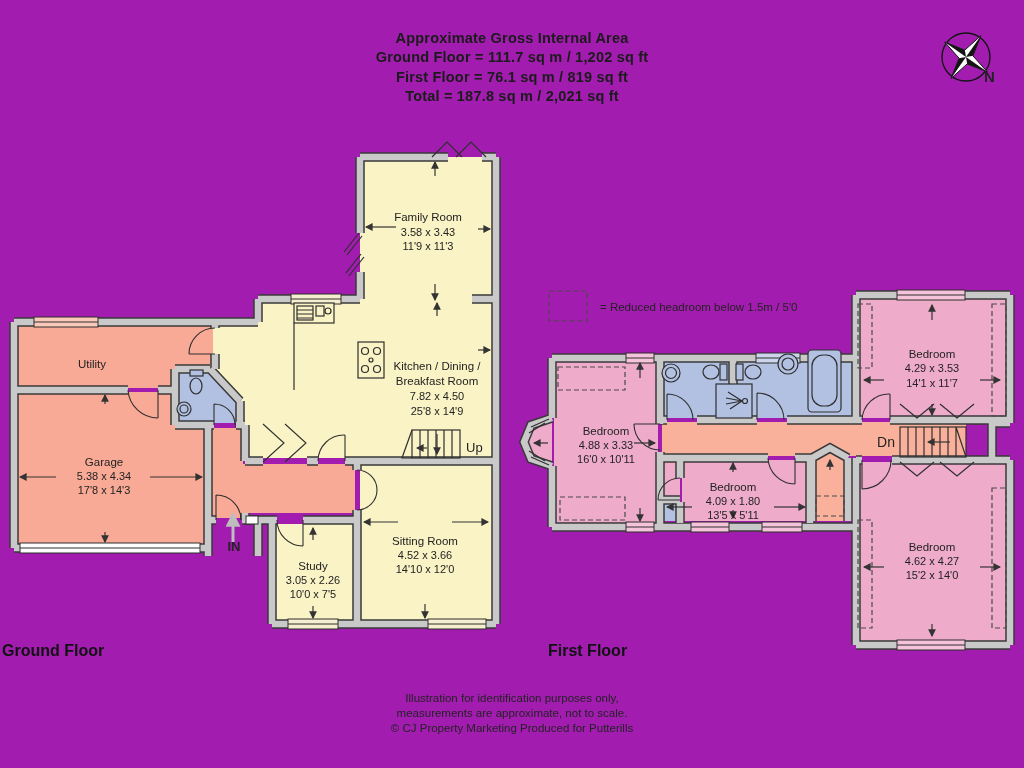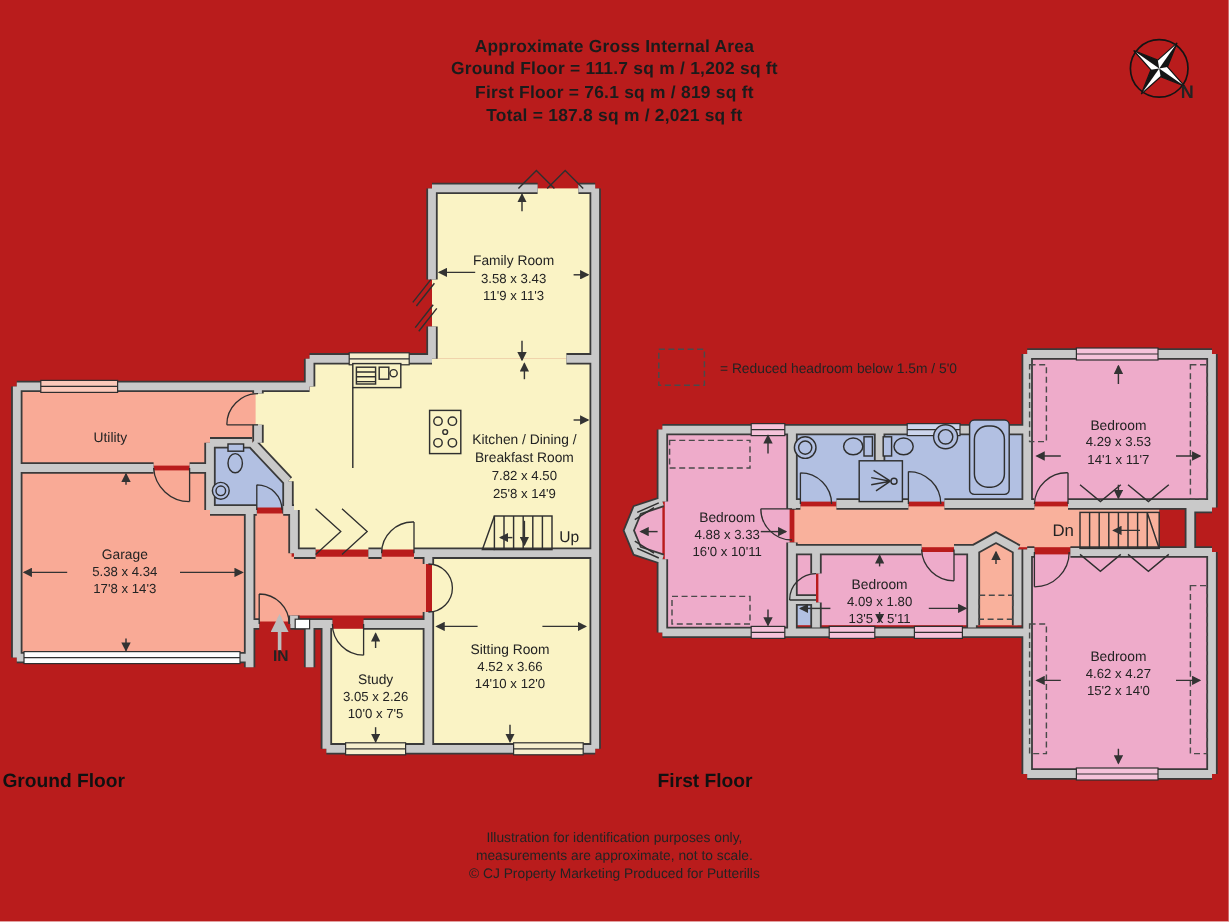--- a/index.html
+++ b/index.html
@@ -1,16 +1,16 @@
 <!DOCTYPE html>
 <html><head>
 <meta charset="utf-8">
 <style>
   html,body{margin:0;padding:0;background:#fff;}
-  #page{position:relative;width:1024px;height:768px;background:#b91c1c;overflow:hidden;
+  #page{position:relative;width:1024px;height:768px;background:#a21caf;overflow:hidden;
         font-family:"Liberation Sans", sans-serif;}
   svg{position:absolute;left:0;top:0;}
   text{font-family:"Liberation Sans", sans-serif;fill:#232323;}
   .hdr{font-size:14.5px;font-weight:600;letter-spacing:.2px;fill:#1b1b1b;}
   .title{font-size:16px;font-weight:700;fill:#111;}
   .room{font-size:11.5px;font-weight:500;}
   .dim{font-size:11px;}
   .small{font-size:11.5px;}
   .lbl{font-size:13px;}
   .dn{font-size:14px;}

